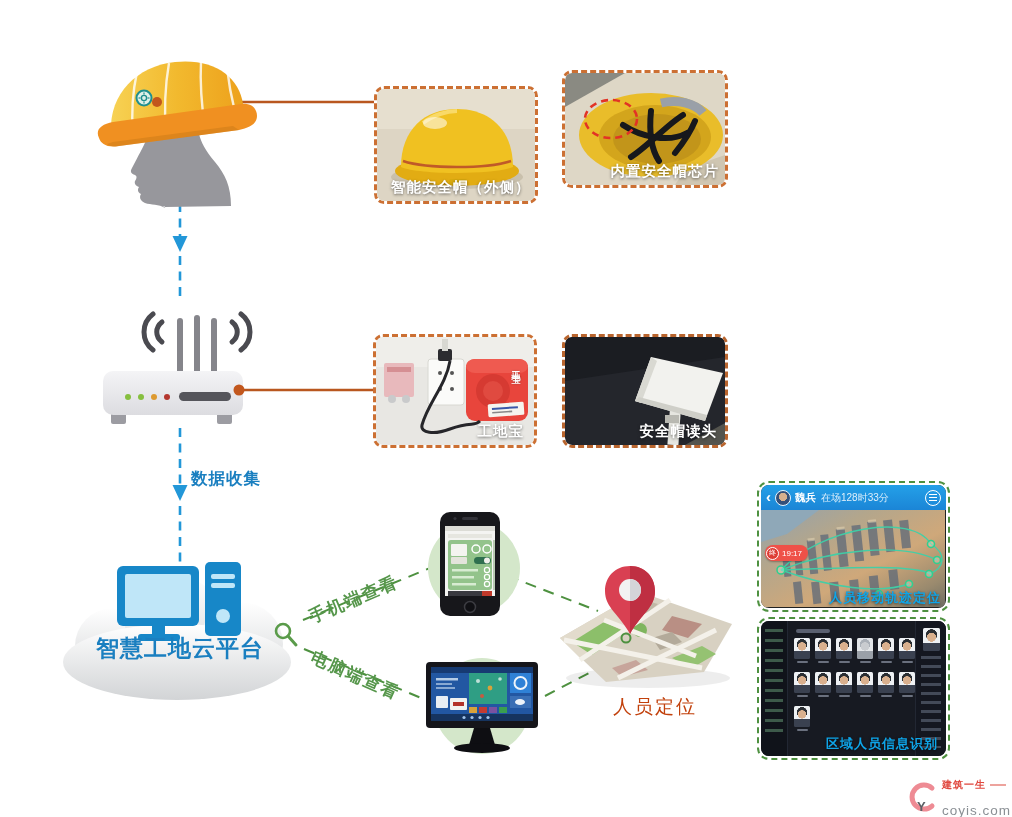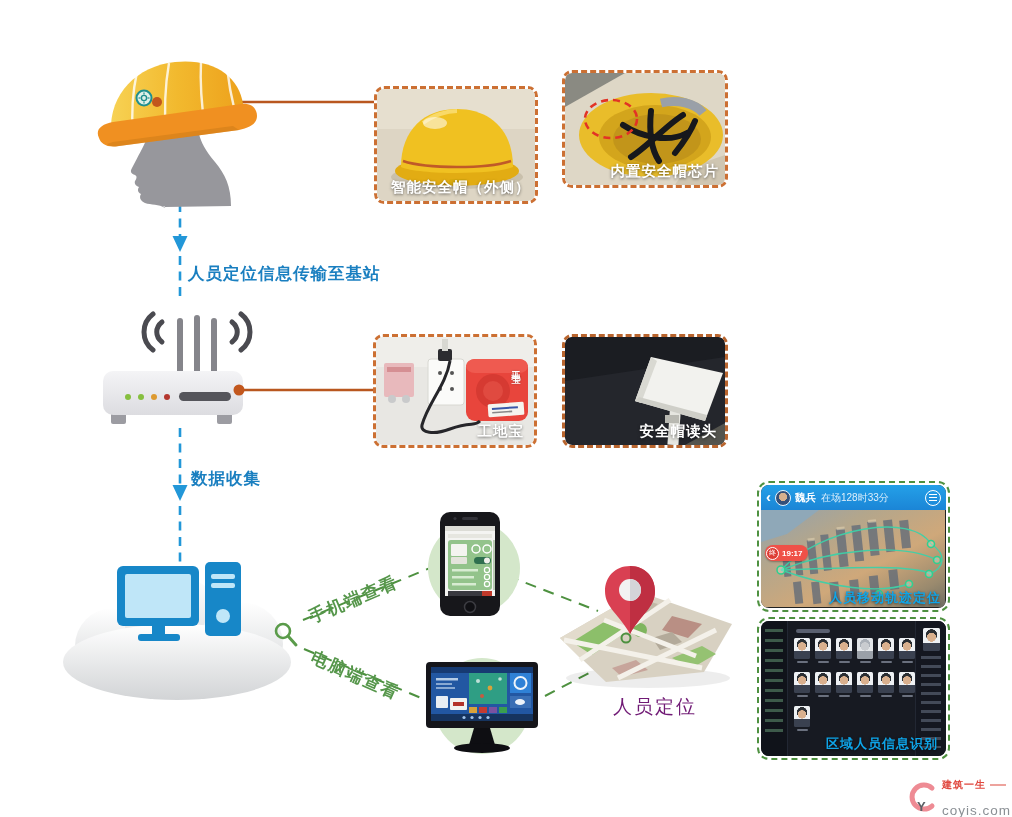--- a/index.html
+++ b/index.html
@@ -7,21 +7,21 @@
   #canvas{position:relative;width:1012px;height:817px;background:#ffffff;overflow:hidden;}
   .abs{position:absolute;}
   svg{display:block;}
 
   
   #lines{left:0;top:0;pointer-events:none;z-index:1;}
 
   
   .flow-label{color:#1a7fc0;font-weight:bold;font-size:16.5px;letter-spacing:1px;z-index:3;white-space:nowrap;}
   .view-label{color:#55964a;font-weight:bold;font-size:17px;letter-spacing:2px;z-index:3;white-space:nowrap;}
-  .map-label{color:#701a75;font-size:19px;letter-spacing:2px;z-index:3;text-align:center;}
+  .map-label{color:#c2410c;font-size:19px;letter-spacing:2px;z-index:3;text-align:center;}
 
   
   .photo{border:3px dashed #cc7033;border-radius:10px;overflow:hidden;z-index:2;background:#fff;}
   .photo .ph-inner{position:absolute;inset:0;border-radius:7px;overflow:hidden;}
   .photo .cap{position:absolute;bottom:4px;color:#fff;font-weight:bold;font-size:14.5px;
       text-shadow:0 1px 3px rgba(0,0,0,.55);letter-spacing:1px;white-space:nowrap;}
   .device-label{position:absolute;writing-mode:vertical-rl;color:#fff;font-size:9px;font-weight:bold;
       letter-spacing:2px;text-shadow:0 0 2px rgba(0,0,0,.3);}
 
   
@@ -37,21 +37,21 @@
       background:radial-gradient(circle at 50% 42%,#d9b08e 0 38%,#35507a 40%);}
   .app-name{color:#fff;font-size:10.5px;font-weight:bold;}
   .app-status{color:rgba(255,255,255,.85);font-size:10px;margin-left:1px;}
   .app-menu{margin-left:auto;width:16px;height:16px;border-radius:50%;border:1.3px solid #fff;
       display:flex;flex-direction:column;justify-content:center;align-items:center;gap:2px;}
   .app-menu i{display:block;width:8px;height:1.2px;background:#fff;}
   .app-badge{position:absolute;left:4px;top:60px;height:16px;display:flex;align-items:center;
       background:#ef5148;border-radius:9px;padding:0 6px 0 1px;gap:3px;box-shadow:0 1px 2px rgba(0,0,0,.3);}
   .badge-circle{width:13px;height:13px;border-radius:50%;background:#dd3d35;border:1px solid #fff;
       color:#fff;font-size:7px;display:flex;align-items:center;justify-content:center;}
-  .badge-time{color:#fff;font-size:8px;font-weight:bold;}
+  .badge-time{color:#fff;font-size:8px;font-weight:normal;}
   .shot-cap{position:absolute;bottom:1px;right:5px;color:#0ea5e9;font-weight:bold;font-size:13px;
       letter-spacing:1px;text-shadow:0 1px 3px rgba(0,0,0,.6);white-space:nowrap;}
 
   
   .dark-ui{position:relative;width:100%;height:100%;border-radius:8px;overflow:hidden;background:#171a22;}
   .du-sidebar{position:absolute;left:0;top:0;bottom:0;width:27px;background:#10131a;border-right:1px solid #222733;}
   .du-sidebar .sb-rows{margin:8px 4px;height:110px;
       background:repeating-linear-gradient(to bottom,#3d5a4a 0 3px,transparent 3px 10px);}
   .du-title{position:absolute;left:35px;top:8px;width:34px;height:4px;background:#5a6070;border-radius:2px;}
   .du-grid{position:absolute;left:33px;top:17px;width:126px;display:flex;flex-wrap:wrap;gap:6px 5px;}
@@ -176,21 +176,20 @@
           <path d="M66,84 C82,74 104,50 118,42"></path>
           <path d="M110,80 C118,70 126,58 130,48"></path>
         </g>
         <path d="M96,30 C112,26 130,30 138,40" stroke="#9aa0a8" stroke-width="9" fill="none"></path>
         <ellipse cx="46" cy="46" rx="26" ry="19" fill="none" stroke="#e23325" stroke-width="2.6" stroke-dasharray="7 5"></ellipse>
       </svg>
     </div>
     <div class="cap" style="right:6px;">内置安全帽芯片</div>
   </div>
 
-  <div class="flow-label abs" style="left:188px;top:263px;">人员定位信息传输至基站</div>
 
   <svg class="abs" style="left:95px;top:298px;z-index:2;" width="170" height="132" viewBox="0 0 170 132">
     <defs>
       <linearGradient id="routG" x1="0" y1="0" x2="0" y2="1">
         <stop offset="0" stop-color="#f4f4f6"></stop>
           <stop offset="1" stop-color="#dcdce0"></stop>
       </linearGradient>
     </defs>
     <g stroke="#4a4a50" stroke-width="5" fill="none" stroke-linecap="round">
       <path d="M58,16 C46,25 46,43 58,52"></path>
@@ -281,20 +280,21 @@
       <rect x="62" y="14" width="82" height="60" rx="6" fill="#1787c8"></rect>
       <rect x="70" y="22" width="66" height="44" rx="2" fill="#bfe6f8"></rect>
       <rect x="97" y="74" width="13" height="8" fill="#1787c8"></rect>
       <rect x="83" y="82" width="42" height="7" rx="3" fill="#1787c8"></rect>
       <rect x="150" y="10" width="36" height="74" rx="5" fill="#1787c8"></rect>
       <rect x="156" y="22" width="24" height="5" rx="2" fill="#bfe6f8"></rect>
       <rect x="156" y="31" width="24" height="5" rx="2" fill="#bfe6f8"></rect>
       <circle cx="168" cy="64" r="7" fill="#bfe6f8"></circle>
     </g>
   </svg>
+  <div class="cloud-label abs" style="left:92px;top:633px;width:176px;">智慧工地云平台</div>
 
   <svg class="abs" style="left:271px;top:620px;z-index:3;" width="32" height="32" viewBox="0 0 32 32">
     <circle cx="12" cy="11" r="7" fill="none" stroke="#5a9b4a" stroke-width="2.6"></circle>
     <line x1="17" y1="16" x2="25" y2="25" stroke="#5a9b4a" stroke-width="3" stroke-linecap="round"></line>
   </svg>
 
   <div class="view-label abs" style="left:306px;top:588px;transform:rotate(-23deg);">手机端查看</div>
   <div class="view-label abs" style="left:308px;top:664px;transform:rotate(24deg);">电脑端查看</div>
 
   <svg class="abs" style="left:424px;top:506px;z-index:2;" width="96" height="118" viewBox="0 0 96 118">

